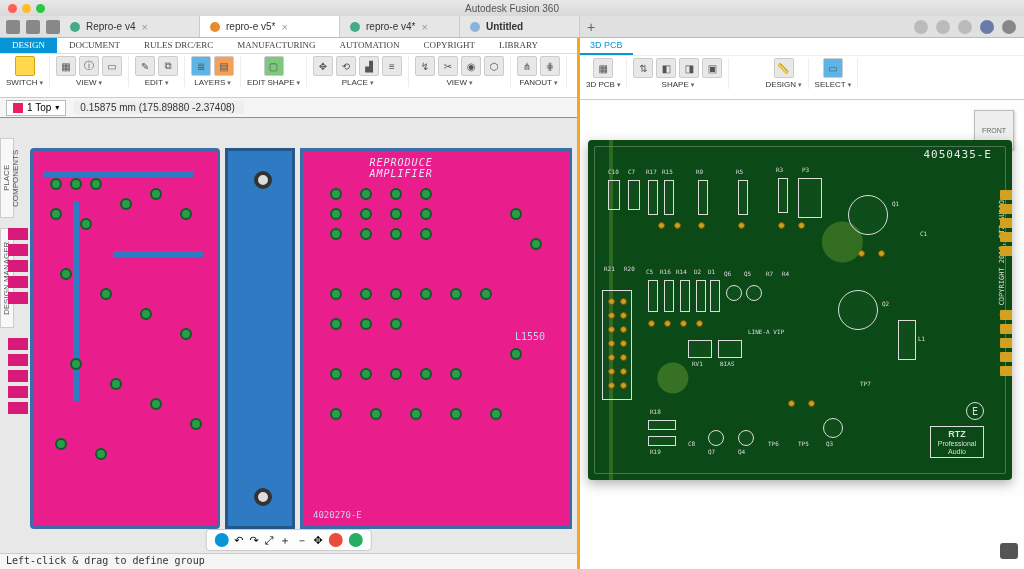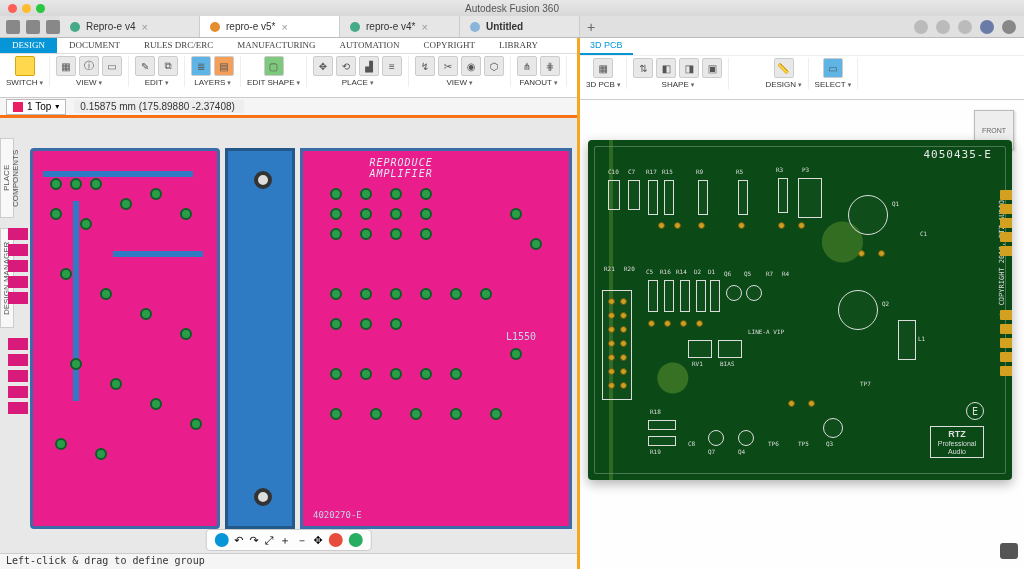--- a/index.html
+++ b/index.html
@@ -44,21 +44,21 @@
   .tb-group { display:flex; flex-direction:column; align-items:center; padding:0 6px; border-right:1px solid #eee; }
   .tb-icons { display:flex; gap:3px; }
   .tb-icon { width:20px; height:20px; background:#e8e8e8; border:1px solid #ccc; border-radius:2px; display:flex; align-items:center; justify-content:center; font-size:10px; color:#555;}
   .tb-icon.y { background:#ffd84d; border-color:#d4a80a;}
   .tb-icon.b { background:#5fb4e6;}
   .tb-icon.g { background:#7ec97e;}
   .tb-icon.o { background:#f5a05a;}
   .tb-label { font-size:8px; color:#333; margin-top:2px; white-space:nowrap;}
 
   
-  .subbar { height:20px; background:#f5f5f5; border-bottom:3px solid #f97316; display:flex; align-items:center; font-size:10px; gap:8px; padding:0 6px;}
+  .subbar { height:20px; background:#f5f5f5; border-bottom:1px solid #f97316; display:flex; align-items:center; font-size:10px; gap:8px; padding:0 6px;}
   .layer-chip { display:flex; align-items:center; gap:4px; background:#fff; border:1px solid #bbb; padding:1px 6px; height:16px;}
   .layer-swatch { width:10px; height:10px; background:#e91e63;}
   .coord-box { background:#eee; padding:1px 6px; color:#333; min-width:170px;}
   .cmd-hint { color:#888; flex:1; }
 
   
   .left-canvas-wrap { flex:1; position:relative; background:#e8e8e8; overflow:hidden;}
   .side-tab { position:absolute; left:0; width:14px; background:#f8f8f8; border:1px solid #ccc; writing-mode:vertical-rl; transform:rotate(180deg); font-size:8px; color:#555; text-align:center; padding:6px 1px;}
   .side-tab.t1{ top:20px; height:80px;}
   .side-tab.t2{ top:110px; height:100px;}
@@ -268,21 +268,21 @@
           <div class="trace" style="left:10px; top:20px; width:150px; height:6px;"></div>
           <div class="trace" style="left:40px; top:50px; width:6px; height:200px;"></div>
           <div class="trace" style="left:80px; top:100px; width:90px; height:6px;"></div>
         </div>
         <div class="board-mid">
           <div class="hole" style="left:26px; top:20px;"></div>
           <div class="hole" style="left:26px; bottom:20px;"></div>
         </div>
         <div class="board-right">
           <div class="silk-title">REPRODUCE AMPLIFIER</div>
-          <div class="silk-label" style="right:33px; top:180px; font-size:10px; color:#c8d4e8;">L1550</div>
+          <div class="silk-label" style="right:24px; top:180px; font-size:10px; color:#c8d4e8;">L1550</div>
           <div class="silk-label" style="left:10px; bottom:6px; font-size:9px; color:#c8d4e8;">4020270-E</div>
 
         </div>
 
       </div>
 
       <div style="position:absolute; left:30px; top:30px; right:5px; bottom:40px; pointer-events:none;">
 
         <div class="via" style="left:20px; top:30px;"></div>
           <div class="via" style="left:40px; top:30px;"></div>

